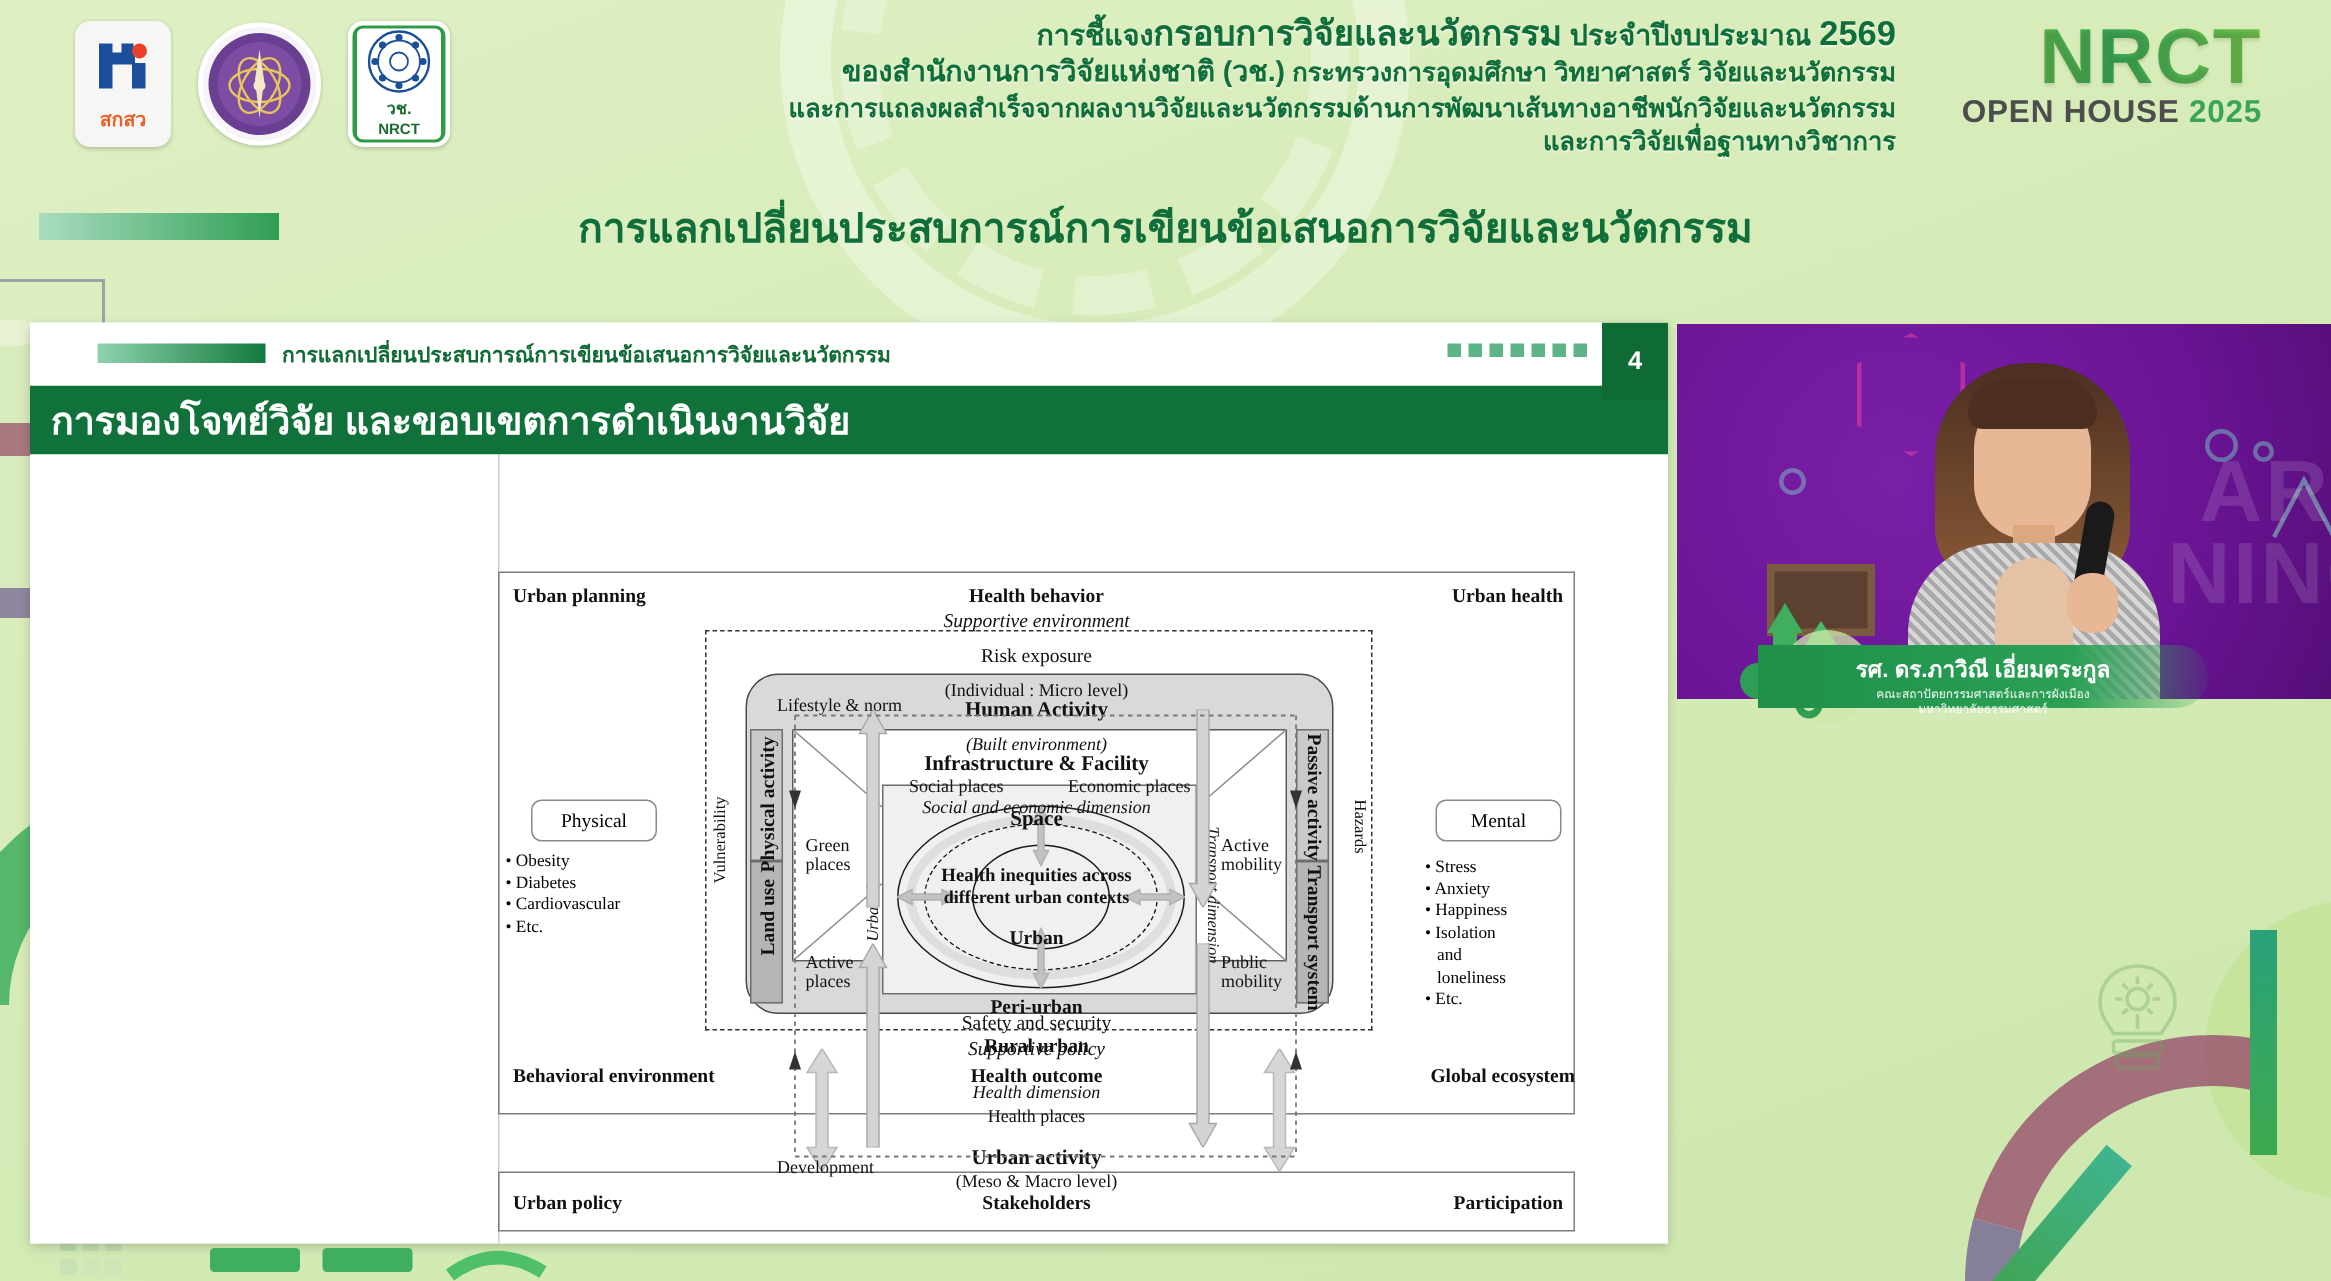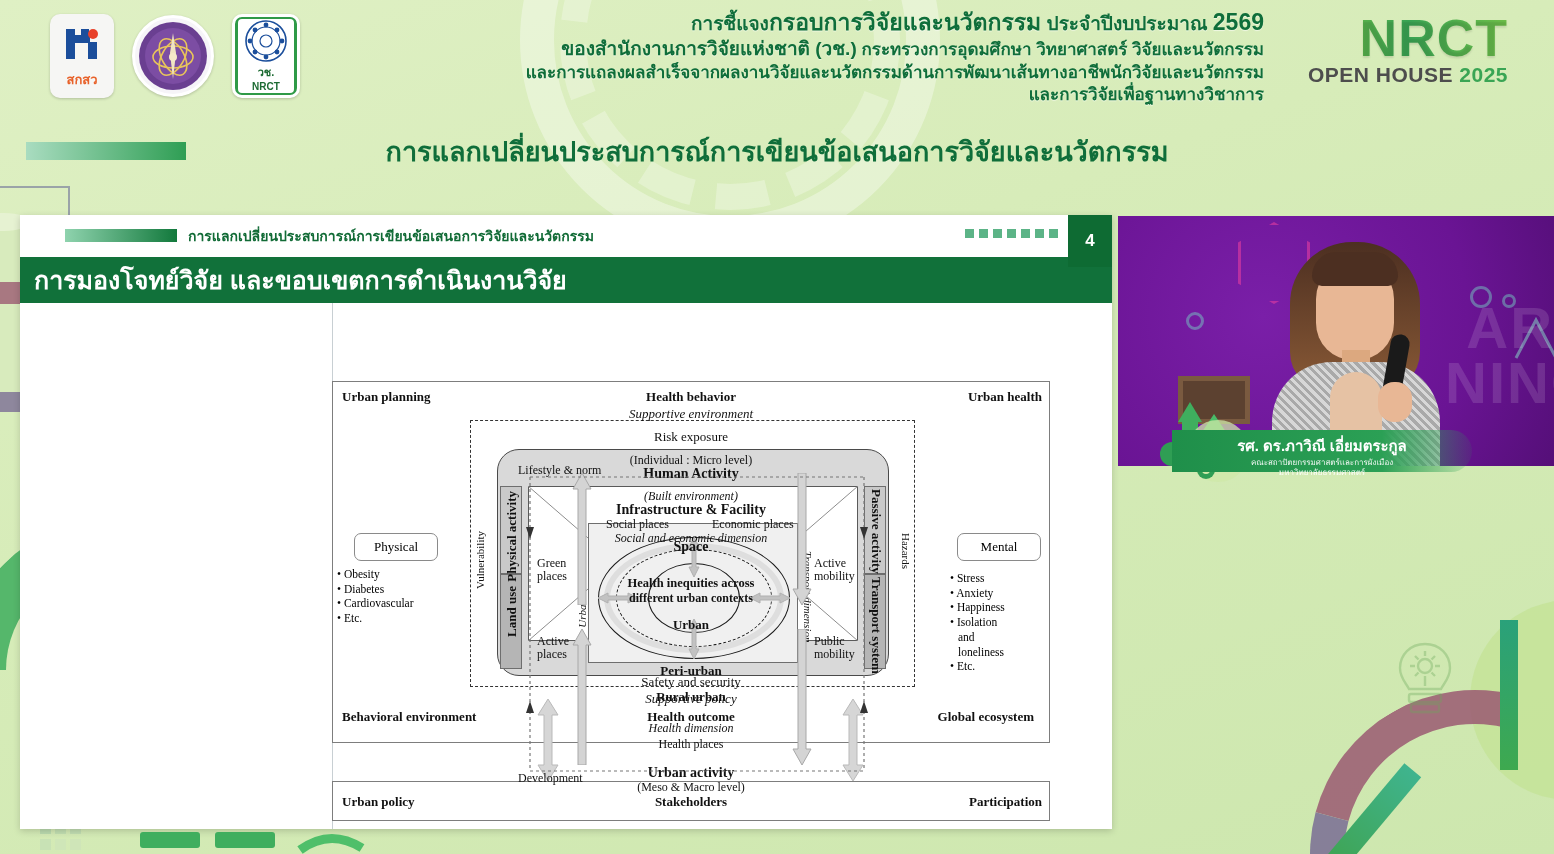--- a/index.html
+++ b/index.html
@@ -320,21 +320,21 @@
       <div class="diagram">
 
         <div class="dgm-outer"></div>
         <div class="dgm-bottomrow"></div>
 
         <div class="lbl" style="left:10px;  top:8px">Urban planning</div>
         <div class="lbl" style="left:50%; top:8px; transform:translateX(-50%)">Health behavior</div>
         <div class="lbl" style="right:8px; top:8px">Urban health</div>
         <div class="lbl" style="left:10px;  top:328px">Behavioral environment</div>
         <div class="lbl" style="left:50%; top:328px; transform:translateX(-50%)">Health outcome</div>
-        <div class="lbl" style="right:16px; top:328px">Global ecosystem</div>
+        <div class="lbl" style="right:0; top:328px">Global ecosystem</div>
         <div class="lbl" style="left:10px;  top:413px">Urban policy</div>
         <div class="lbl" style="left:50%; top:413px; transform:translateX(-50%)">Stakeholders</div>
         <div class="lbl" style="right:8px; top:413px">Participation</div>
 
         <div class="dblarrow" style="left:205px; top:318px">
           <svg width="22" height="82" viewBox="0 0 22 82">
               <polygon points="11,0 21,16 15,16 15,66 21,66 11,82 1,66 7,66 7,16 1,16" fill="#d6d6d6" stroke="#b9b9b9"></polygon>
             </svg>
         </div>
         <div class="dblarrow" style="left:510px; top:318px">

